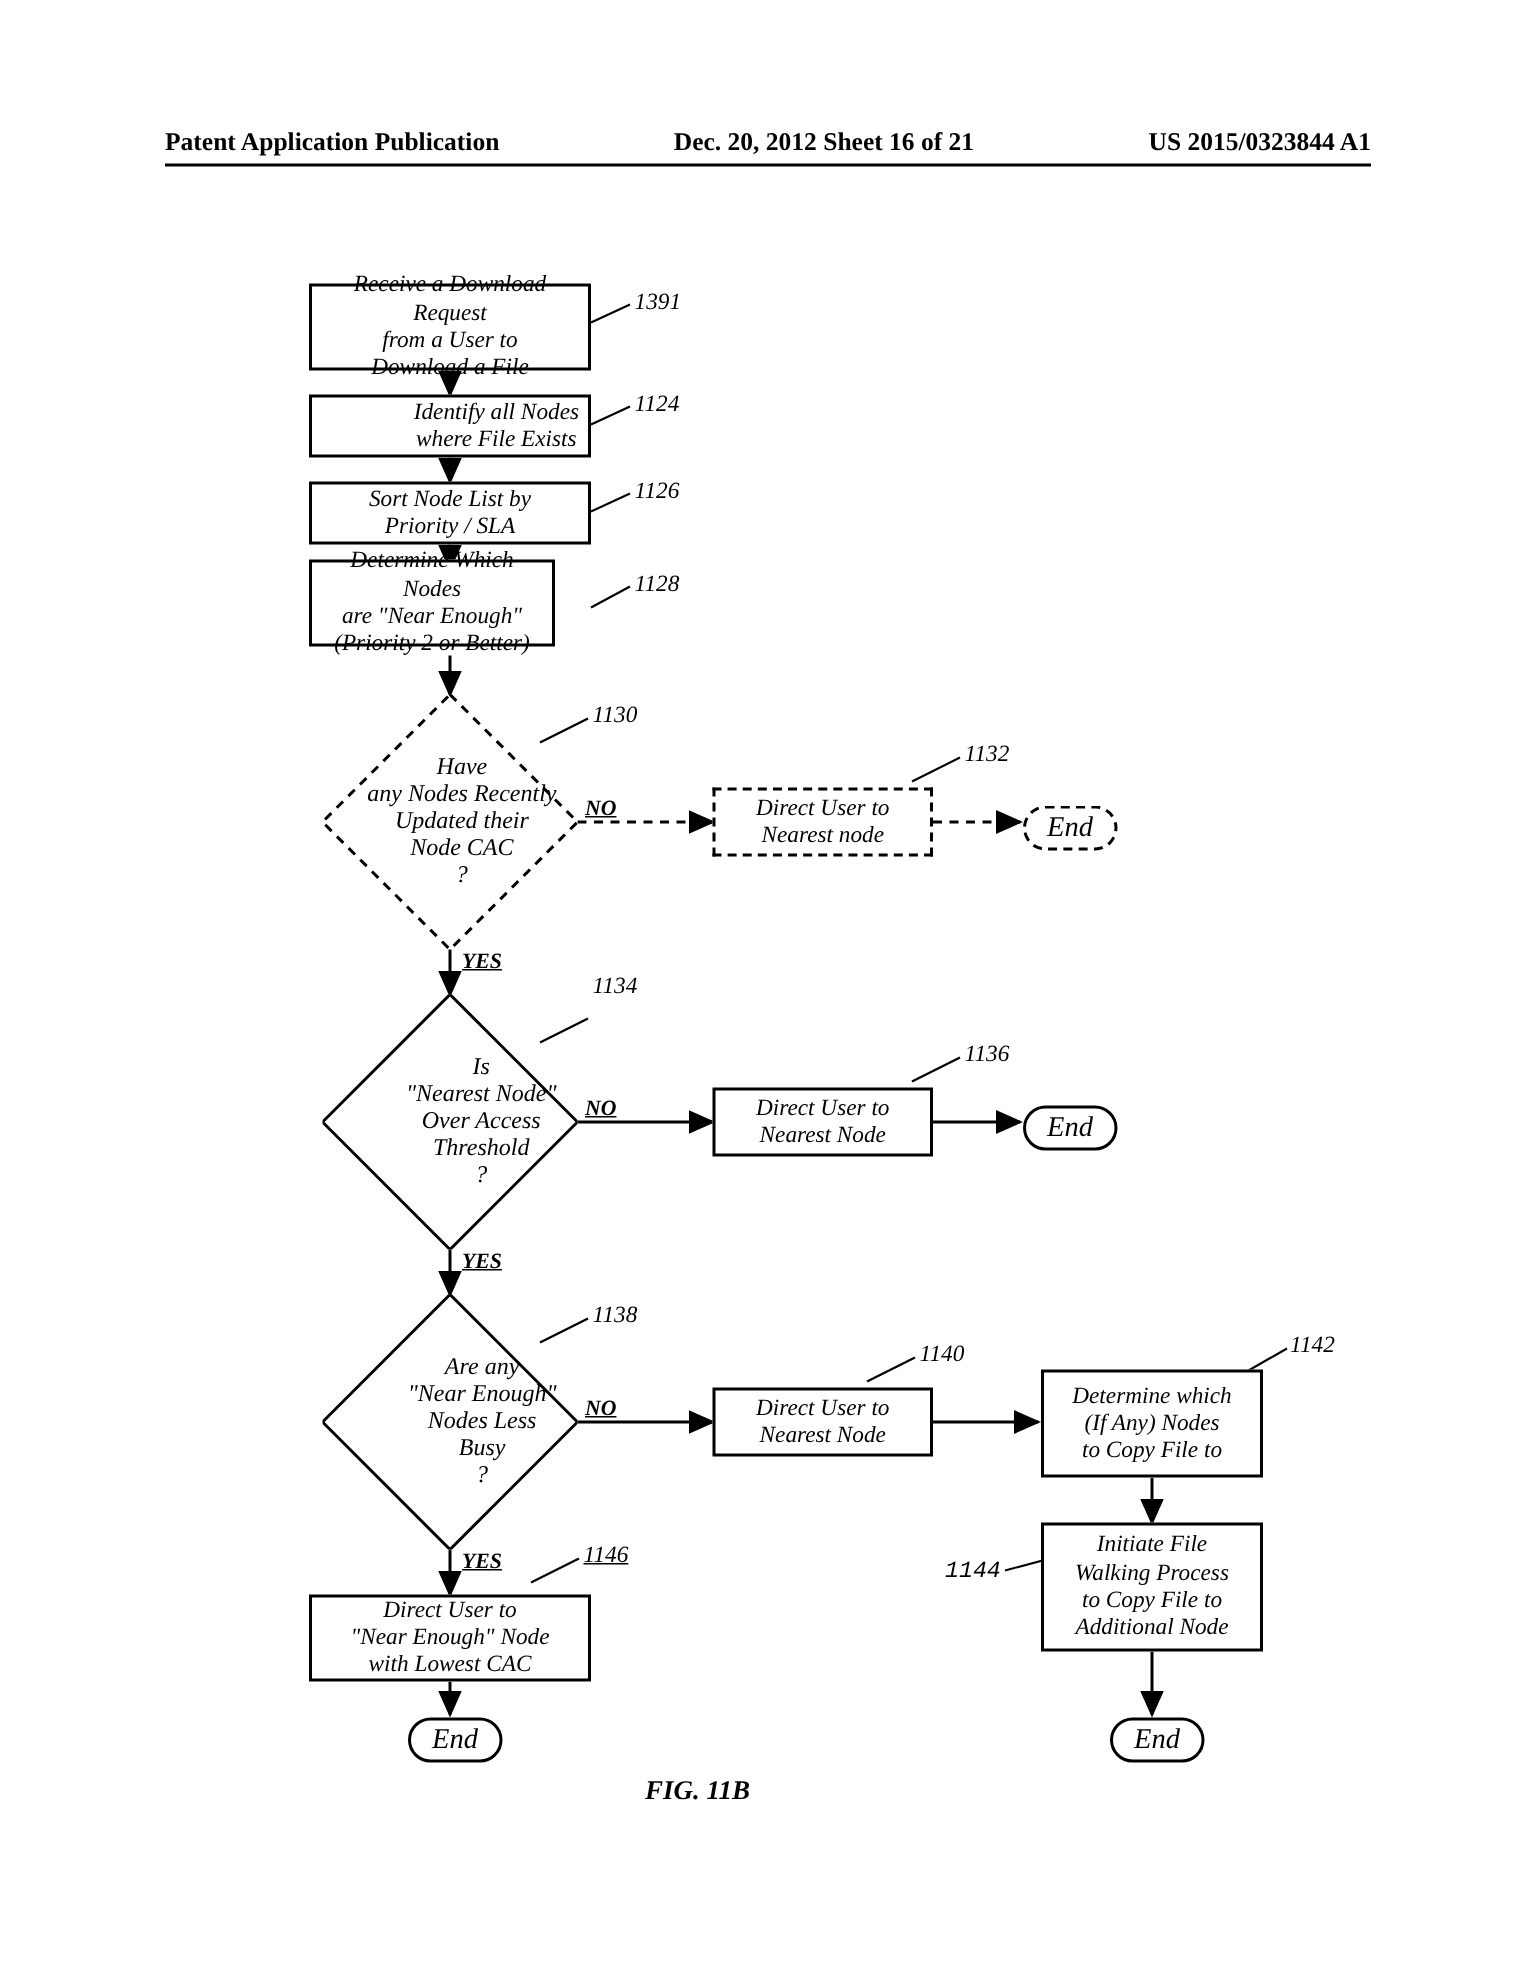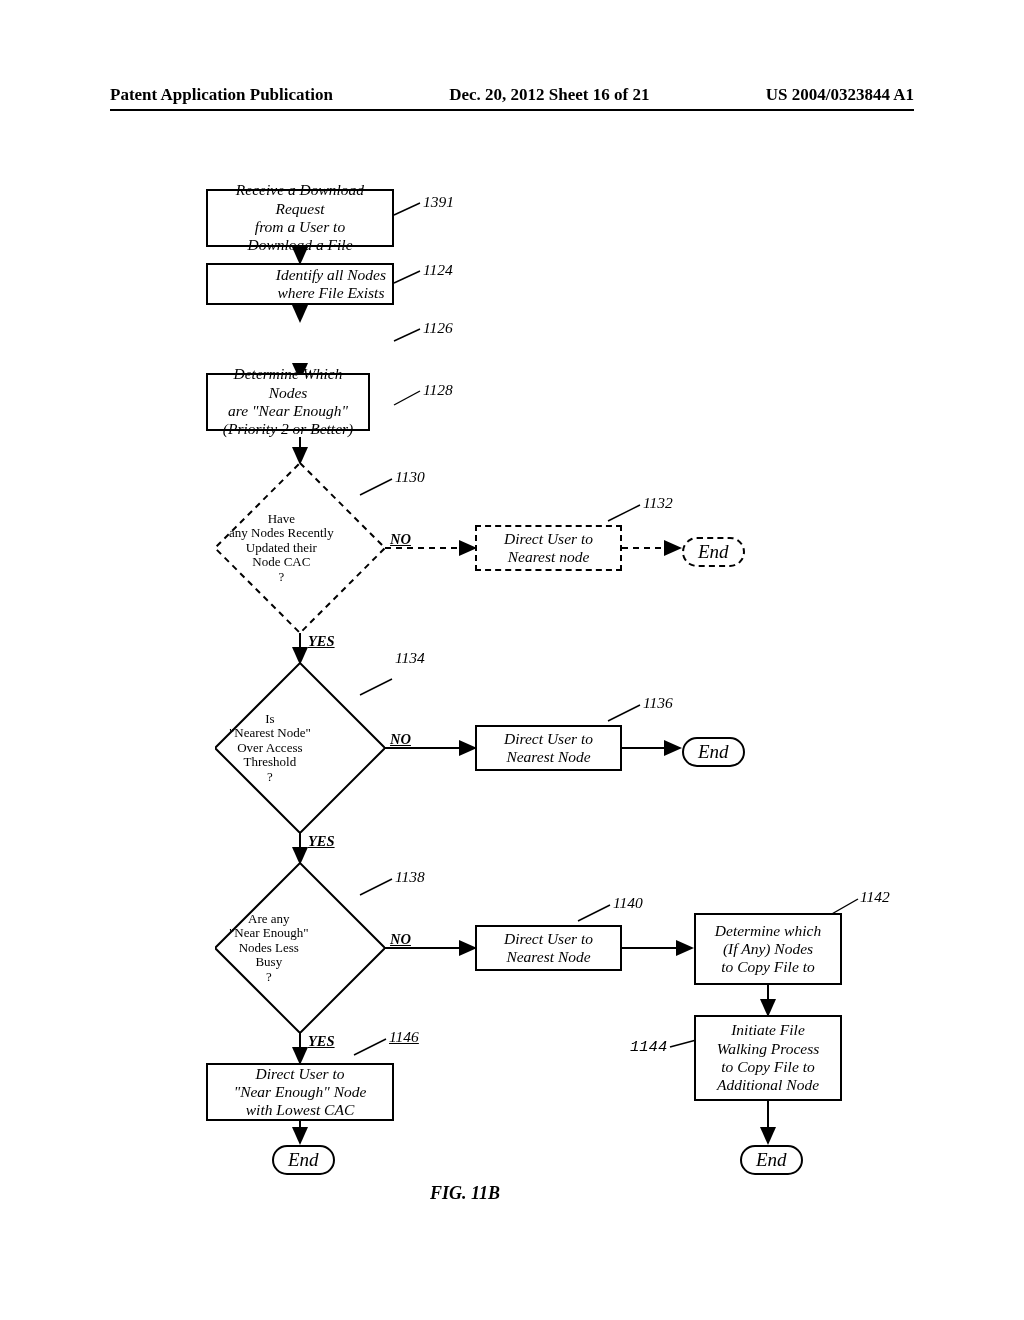--- a/index.html
+++ b/index.html
@@ -48,22 +48,22 @@
     position: absolute;
     width: 170px;
     height: 170px;
   }
   .diamond.dashed svg polygon { stroke-dasharray: 6 5; }
   .diamond svg { width:100%; height:100%; display:block; }
   .diamond svg polygon { fill:#fff; stroke:#000; stroke-width:2; }
   .dtext {
     position: absolute;
     inset: 0;
-    display:flex; align-items:center; justify-content:flex-start;
-    font-size:13px; line-height:1.12; text-align:center;
+    display:flex; align-items:center; justify-content:flex-end;
+    font-style: italic; font-size:16px; line-height:1.12; text-align:center;
     padding: 0 14px;
   }
   .term {
     position: absolute;
     border: 2px solid #000;
     border-radius: 999px;
     font-style: italic;
     font-size: 19px;
     display:flex; align-items:center; justify-content:center;
     background:#fff;
@@ -92,21 +92,21 @@
     position:absolute; left:0; top:0; width:1024px; height:1050px;
     pointer-events:none;
   }
 </style>
 </head>
 <body>
 
 <div class="header">
   <span>Patent Application Publication</span>
   <span>Dec. 20, 2012  Sheet 16 of 21</span>
-  <span>US 2004/0323844 A1</span>
+  <span>US 2015/0323844 A1</span>
 </div>
 
 <div class="flow">
 
 <svg class="connector">
   <defs>
     <marker id="ah" markerWidth="10" markerHeight="10" refX="8" refY="4" orient="auto">
       <path d="M0,0 L9,4 L0,8 Z" fill="#000"></path>
     </marker>
     <marker id="ahd" markerWidth="10" markerHeight="10" refX="8" refY="4" orient="auto">
@@ -157,20 +157,23 @@
   <line x1="700" y1="854" x2="670" y2="862" stroke="#000" stroke-width="1.4"></line>
   <line x1="354" y1="870" x2="386" y2="854" stroke="#000" stroke-width="1.4"></line>
 </svg>
 
 <div class="box" style="left:206px; top:4px; width:188px; height:58px;">
       <span>Receive a Download Request<br>from a User to<br>Download a File</span>
     </div>
 <div class="box" style="left:206px; top:78px; width:188px; height:42px;justify-content:flex-end;">
       <span>Identify all Nodes<br>where File Exists</span>
     </div>
+<div class="box" style="left:206px; top:136px; width:188px; height:42px;">
+      <span>Sort Node List by<br>Priority / SLA</span>
+    </div>
 <div class="box" style="left:206px; top:188px; width:164px; height:58px;">
       <span>Determine Which Nodes<br>are "Near Enough"<br>(Priority 2 or Better)</span>
     </div>
 
 <div class="diamond dashed" style="left:215px; top:278px;">
   <svg viewBox="0 0 170 170">
         <polygon points="85,0 170,85 85,170 0,85"></polygon>
       </svg>
   <div class="dtext">
         <span>Have<br>any Nodes Recently<br>Updated their<br>Node CAC<br>?</span>

